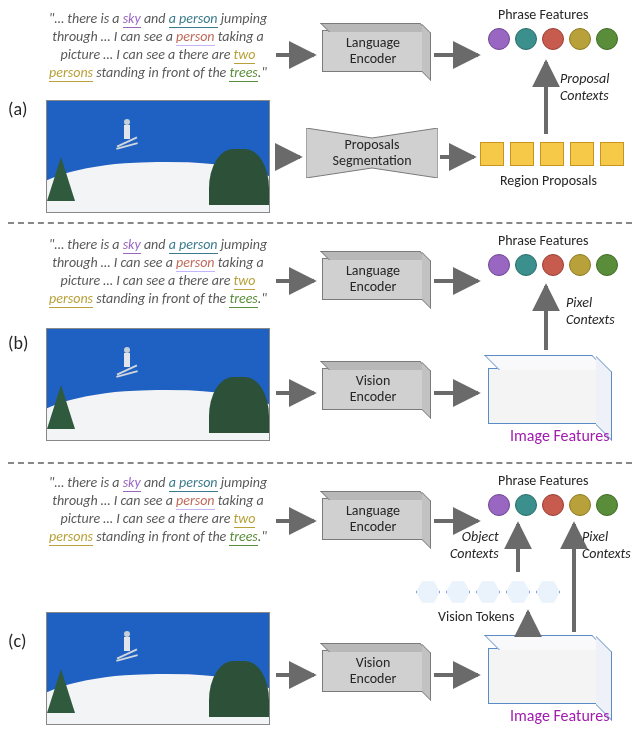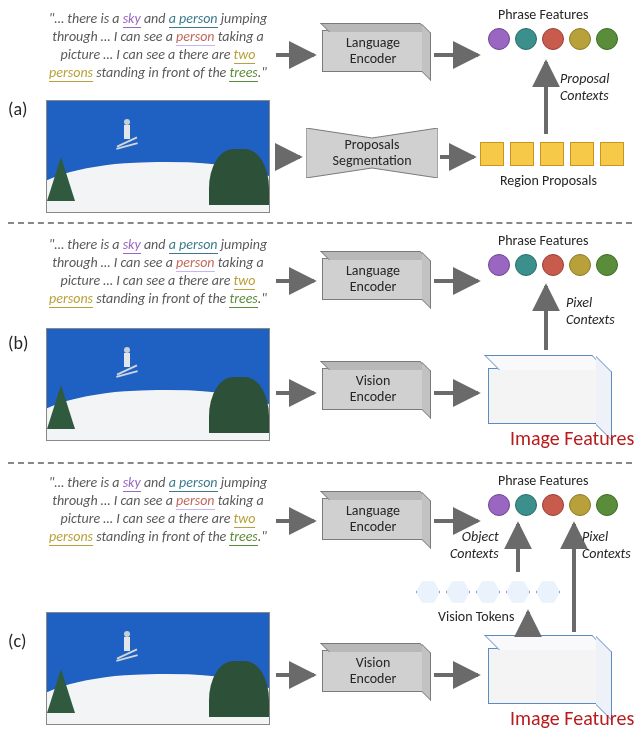--- a/index.html
+++ b/index.html
@@ -100,21 +100,21 @@
     content:""; position:absolute; top:-14px; left:10px; right:-10px; height:14px;
     background:#f9f9fb; border:1.5px solid #5a8bc4; border-bottom:none;
     transform: skewX(45deg); transform-origin: bottom;
   }
   .cuboid::after {
     content:""; position:absolute; top:-13px; bottom:-1.5px; right:-15px; width:15px;
     background:#eef2f8; border:1.5px solid #5a8bc4; border-left:none;
     transform: skewY(45deg); transform-origin: left;
   }
   .cuboid-label {
-    position:absolute; font-size:20px; color:#b91c1c;
+    position:absolute; font-size:16px; color:#a21caf;
   }
 
   .token-row { position:absolute; display:flex; gap:6px; }
   .square-token { width:22px; height:22px; background:#f7c948; border:1.5px solid #c79520; }
   .hex-token { width:22px; height:22px; background:#eaf2fc; border:1.5px solid #5a8bc4;
     clip-path: polygon(25% 5%, 75% 5%, 100% 50%, 75% 95%, 25% 95%, 0 50%);
   }
   .circle-row { position:absolute; display:flex; gap:5px; }
   .circ { width:20px; height:20px; border-radius:50%; border:1.5px solid rgba(0,0,0,0.35); }
   .c-purple{background:#9966c2;border-color:#6f4696;} .c-teal{background:#3b8f8c;border-color:#2a6e6b;}

